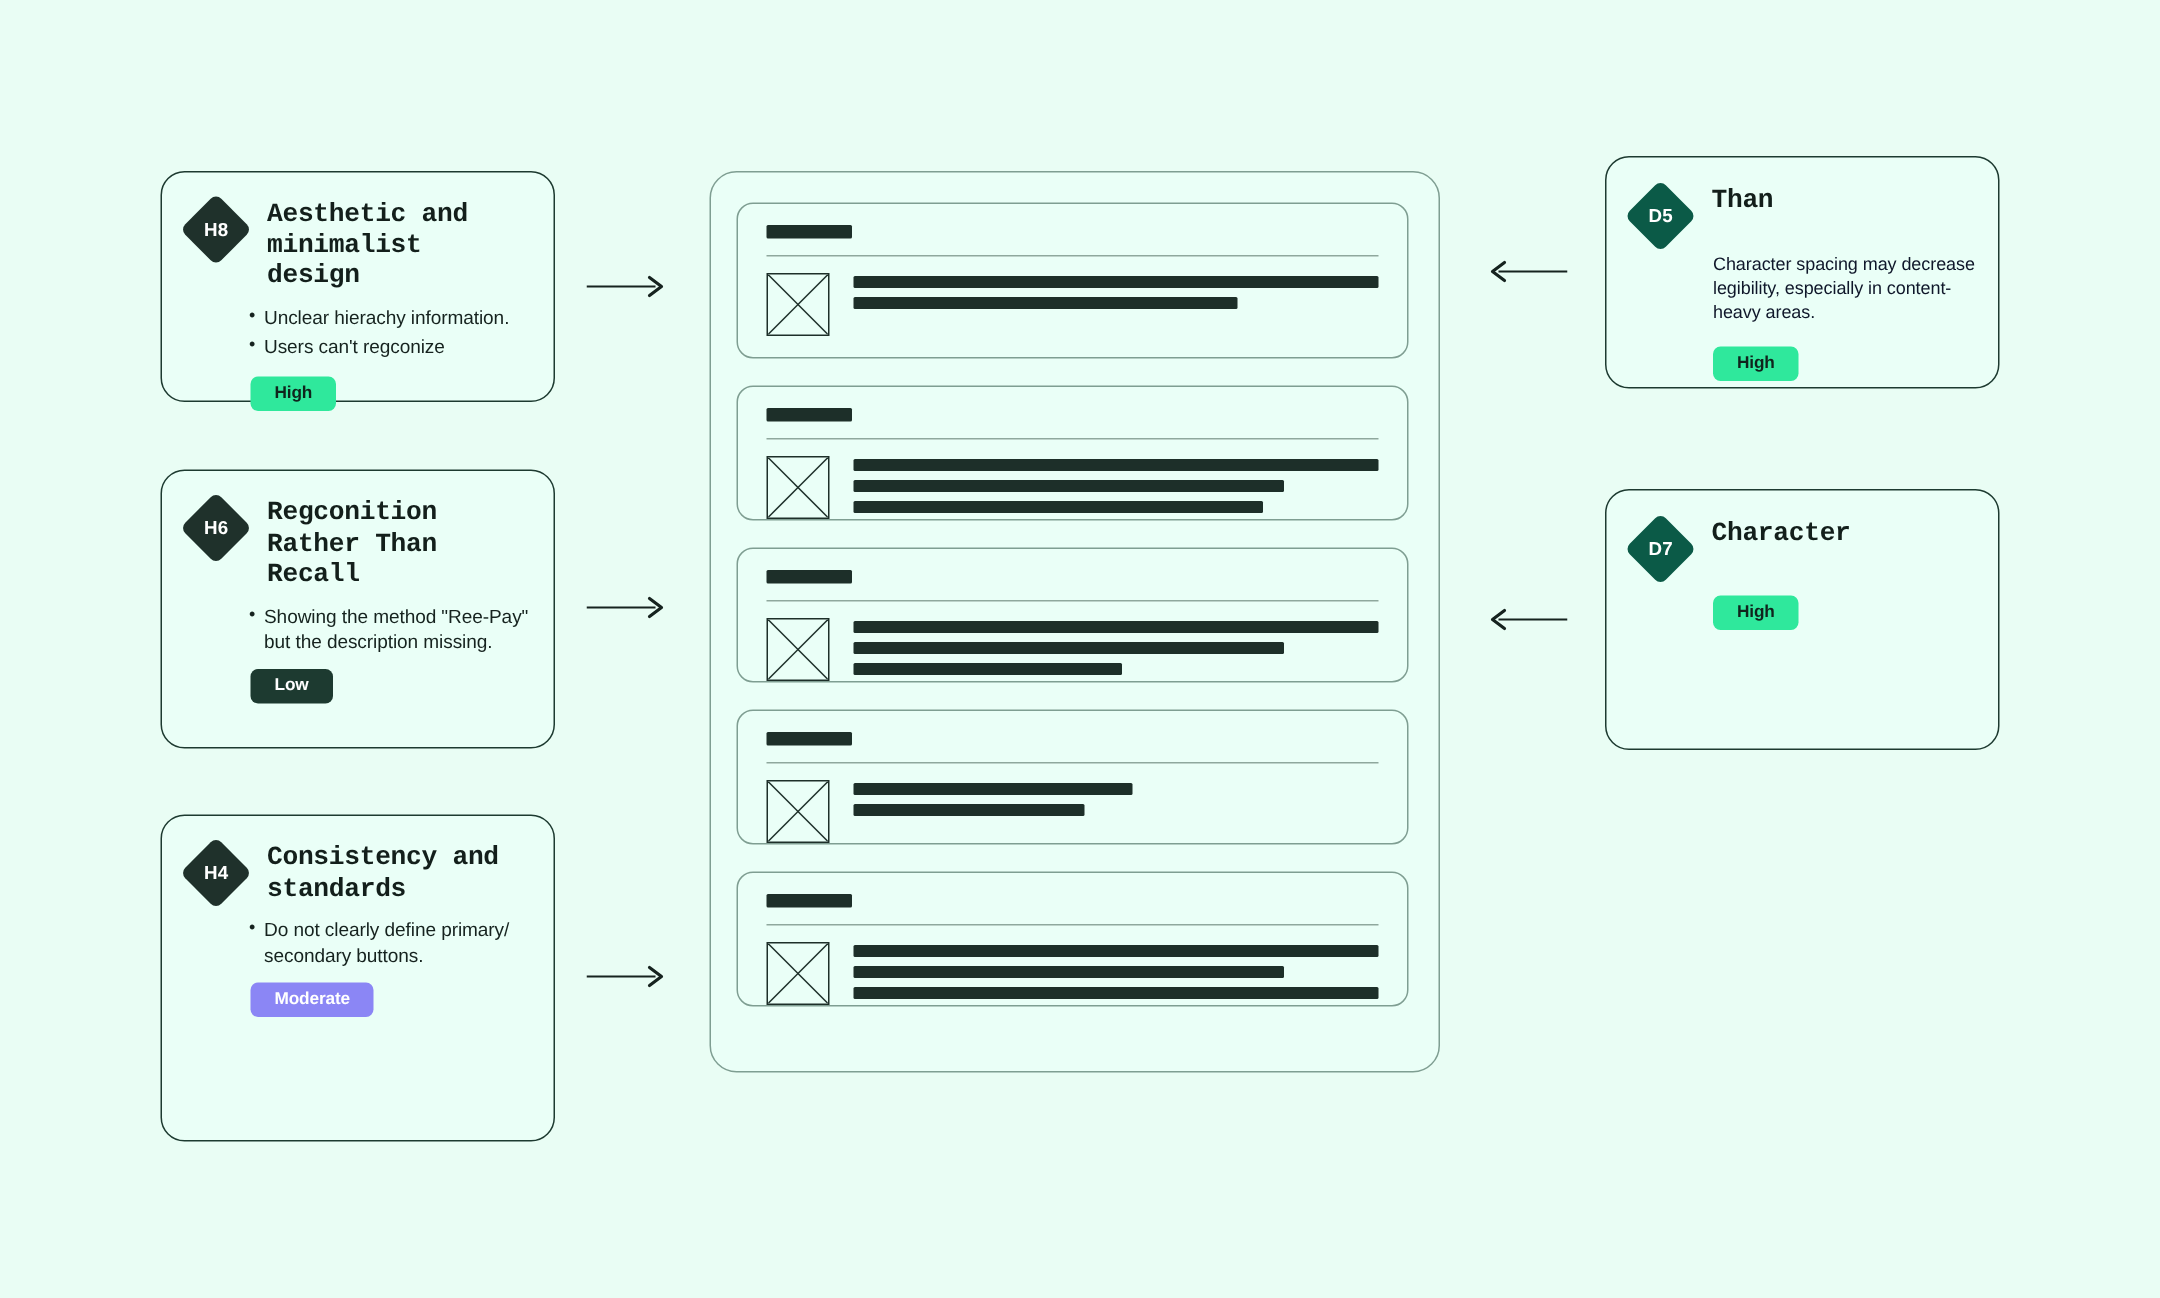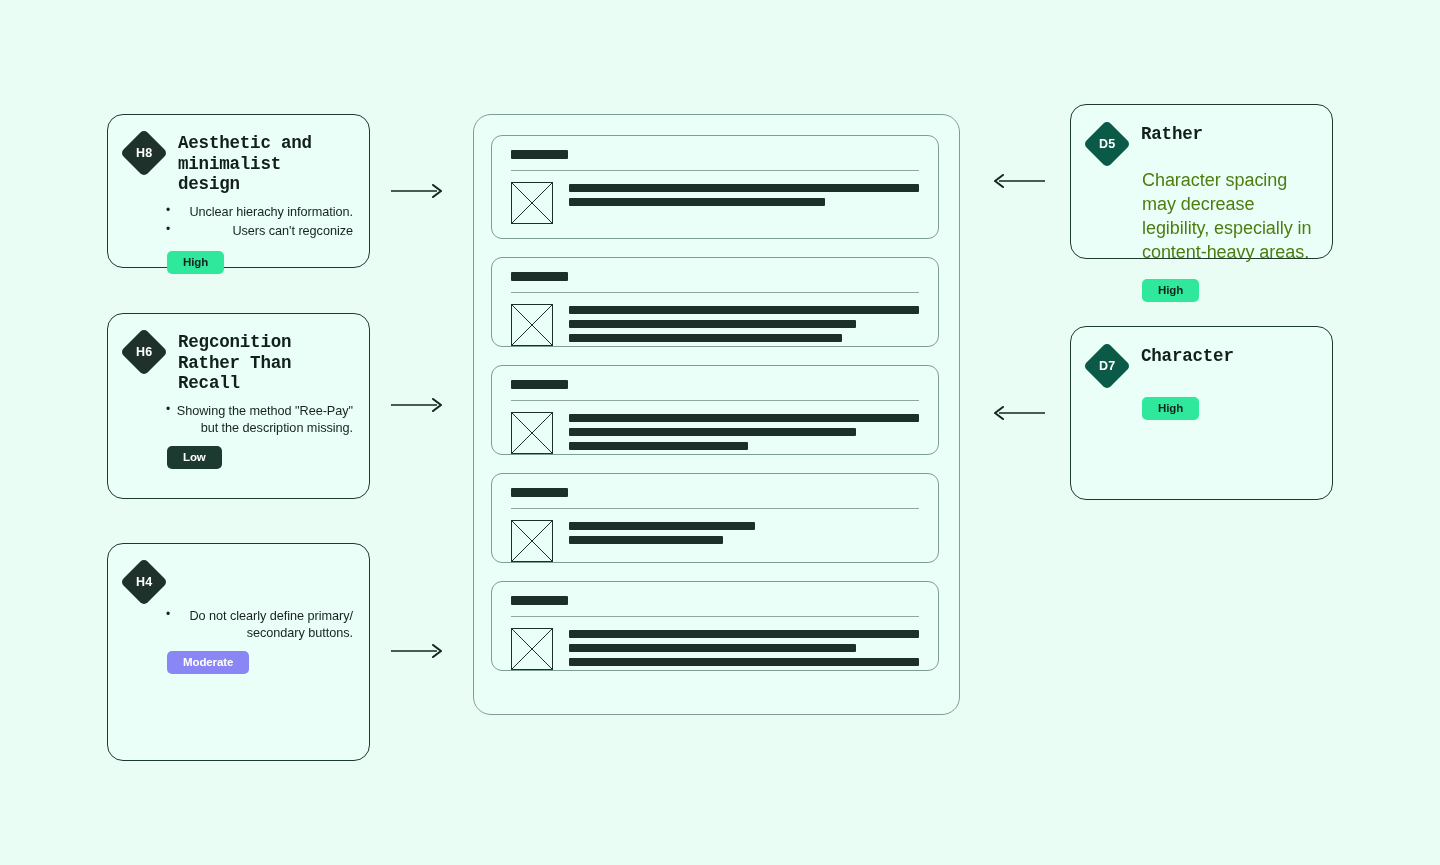--- a/index.html
+++ b/index.html
@@ -38,41 +38,41 @@
     letter-spacing:.2px;
   }
   .card-title{
     font-size:17.5px;
     font-weight:700;
     line-height:1.18;
     letter-spacing:-.2px;
     color:#131f1b;
     font-family:Liberation Mono, monospace;
   }
-  .bullets{ margin:0; padding:0; list-style:none;text-align:right; }
+  .bullets{ margin:0; padding:0; list-style:none; }
   .bullets li{
     position:relative;
     font-size:12.7px;
     line-height:1.33;
     letter-spacing:-.05px;
     color:#16231f;
     padding-left:10px;
     margin-bottom:2px;
   }
   .bullets li:before{
     content:"\2022";
     position:absolute; left:0; top:-1px;
     font-size:12px;
     color:#16231f;
   }
   .para{
-    font-size:18px;
+    font-size:12px;
     line-height:1.33;
     letter-spacing:-.05px;
-    color:#4d7c0f;
+    color:#0f172a;
   }
   .badge{
     display:inline-block;
     font-size:11.5px;
     font-weight:700;
     padding:5px 16px 6px;
     border-radius:5px;
     letter-spacing:-.1px;
   }
 
@@ -191,20 +191,21 @@
     <div class="badge-wrap-left">
       <span class="badge" style="background:#1d3a30;color:#ffffff">Low</span>
     </div>
   </div>
 
   <div class="card" id="card-h4">
     <div class="card-head">
       <div class="diamond" style="background:#1f312b">
         <span>H4</span>
       </div>
+      <div class="card-title">Consistency and standards</div>
     </div>
     <ul class="bullets">
       <li>Do not clearly define primary/ secondary buttons.</li>
     </ul>
     <div class="badge-wrap-left">
       <span class="badge" style="background:#8b86f5;color:#ffffff">Moderate</span>
     </div>
   </div>
 
   <div id="wireframe">
@@ -299,21 +300,21 @@
       </div>
 
     </div>
   </div>
 
   <div class="card" id="card-d5">
     <div class="card-head">
       <div class="diamond" style="background:#0b5a47">
         <span>D5</span>
       </div>
-      <div class="card-title">Rather</div>
+      <div class="card-title">Than</div>
     </div>
     <div class="para">Character spacing may decrease legibility, especially in content-heavy areas.</div>
     <div class="badge-wrap-right">
       <span class="badge" style="background:#2fe89c;color:#10241d">High</span>
     </div>
   </div>
 
   <div class="card" id="card-d7">
     <div class="card-head">
       <div class="diamond" style="background:#0b5a47">

